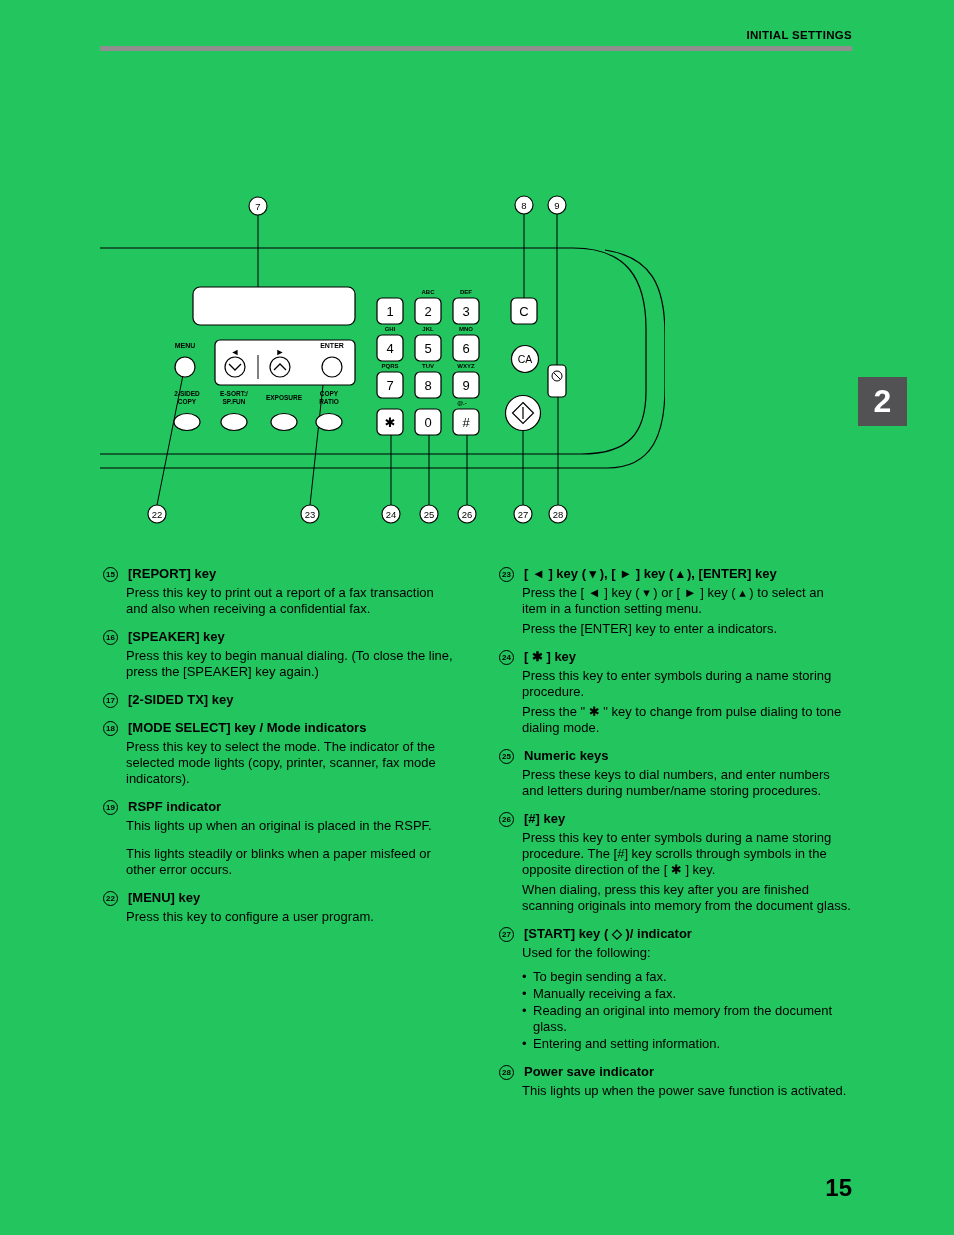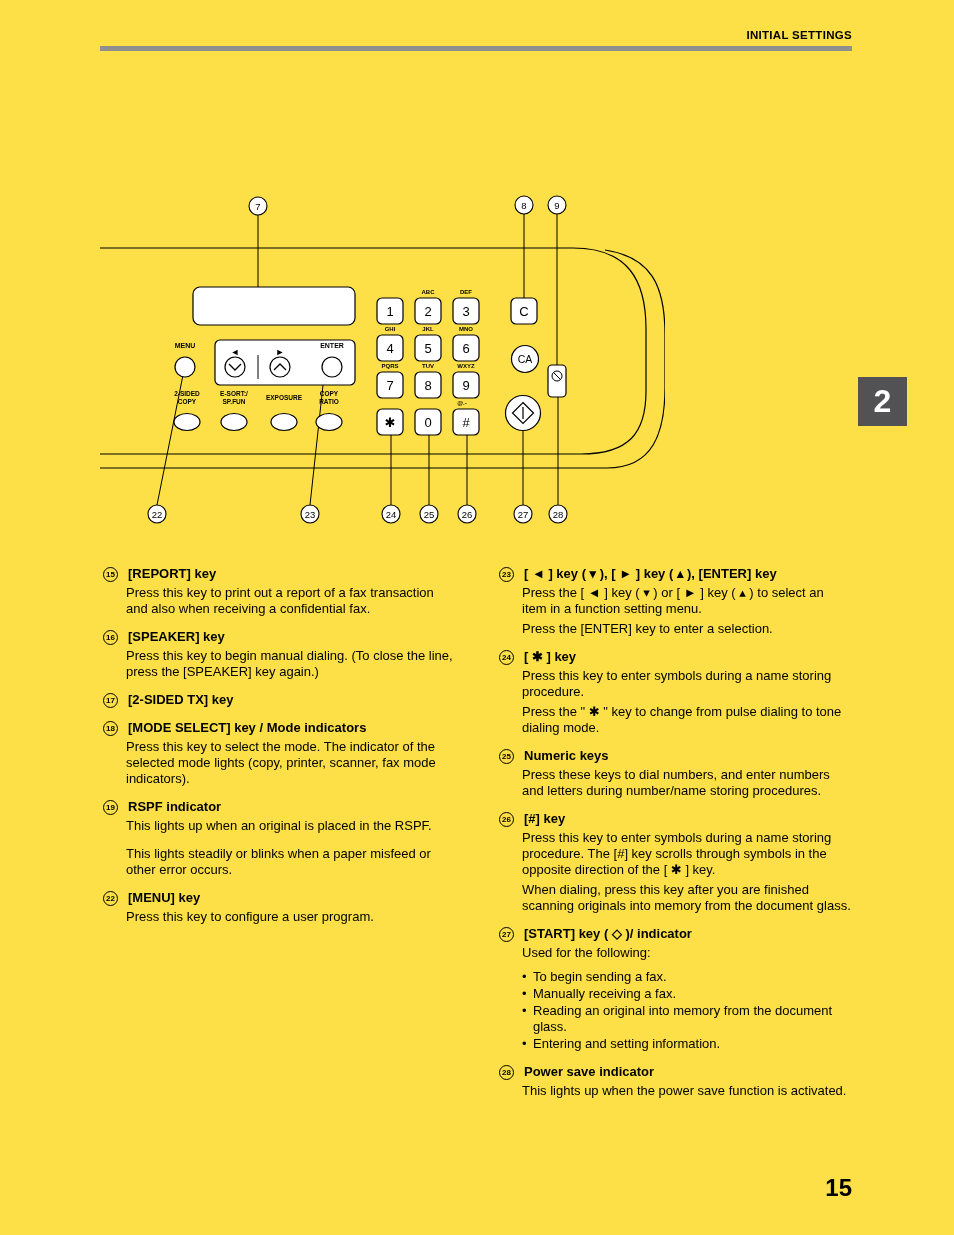--- a/index.html
+++ b/index.html
@@ -1,16 +1,16 @@
 <!DOCTYPE html>
 <html><head>
 <meta charset="utf-8">
 <style>
   html,body{margin:0;padding:0;background:#fff;}
-  .page{position:relative;width:954px;height:1235px;background:#fde047;color:#000;
+  .page{position:relative;width:954px;height:1235px;background:#22c55e;color:#000;
         font-family:"Liberation Sans",sans-serif;overflow:hidden;}
   .header-title{position:absolute;top:29px;right:102px;font-size:11.5px;font-weight:bold;letter-spacing:.3px;}
   .header-rule{position:absolute;left:100px;top:46px;width:752px;height:5px;background:#8f8f8f;}
   .chapter-tab{position:absolute;left:858px;top:377px;width:49px;height:49px;background:#525254;
                color:#fff;display:flex;align-items:center;justify-content:center;font-size:32px;font-weight:bold;}
   .page-number{position:absolute;right:102px;top:1174px;font-size:24px;font-weight:bold;}
   .diagram{position:absolute;left:95px;top:195px;}
   svg text{font-family:"Liberation Sans",sans-serif;text-anchor:middle;fill:#000;}
   .callout-num{font-size:9.5px;}
   .lab{font-size:7px;font-weight:bold;}
@@ -222,21 +222,21 @@
   </div>
 
   <div class="col col-right">
 
     <div class="item">
       <div class="item-head">
         <span class="num">23</span>
         <span class="title">[ ◄ ] key ( ▾ ), [ ► ] key ( ▴ ), [ENTER] key</span>
       </div>
       <p class="body">Press the [ ◄ ] key ( ▾ ) or [ ► ] key ( ▴ ) to select an item in a function setting menu.</p>
-      <p class="body">Press the [ENTER] key to enter a selection.</p>
+      <p class="body">Press the [ENTER] key to enter a indicators.</p>
     </div>
 
     <div class="item">
       <div class="item-head">
         <span class="num">24</span>
         <span class="title">[ ✱ ] key</span>
       </div>
       <p class="body">Press this key to enter symbols during a name storing procedure.</p>
       <p class="body">Press the " ✱ " key to change from pulse dialing to tone dialing mode.</p>
     </div>

